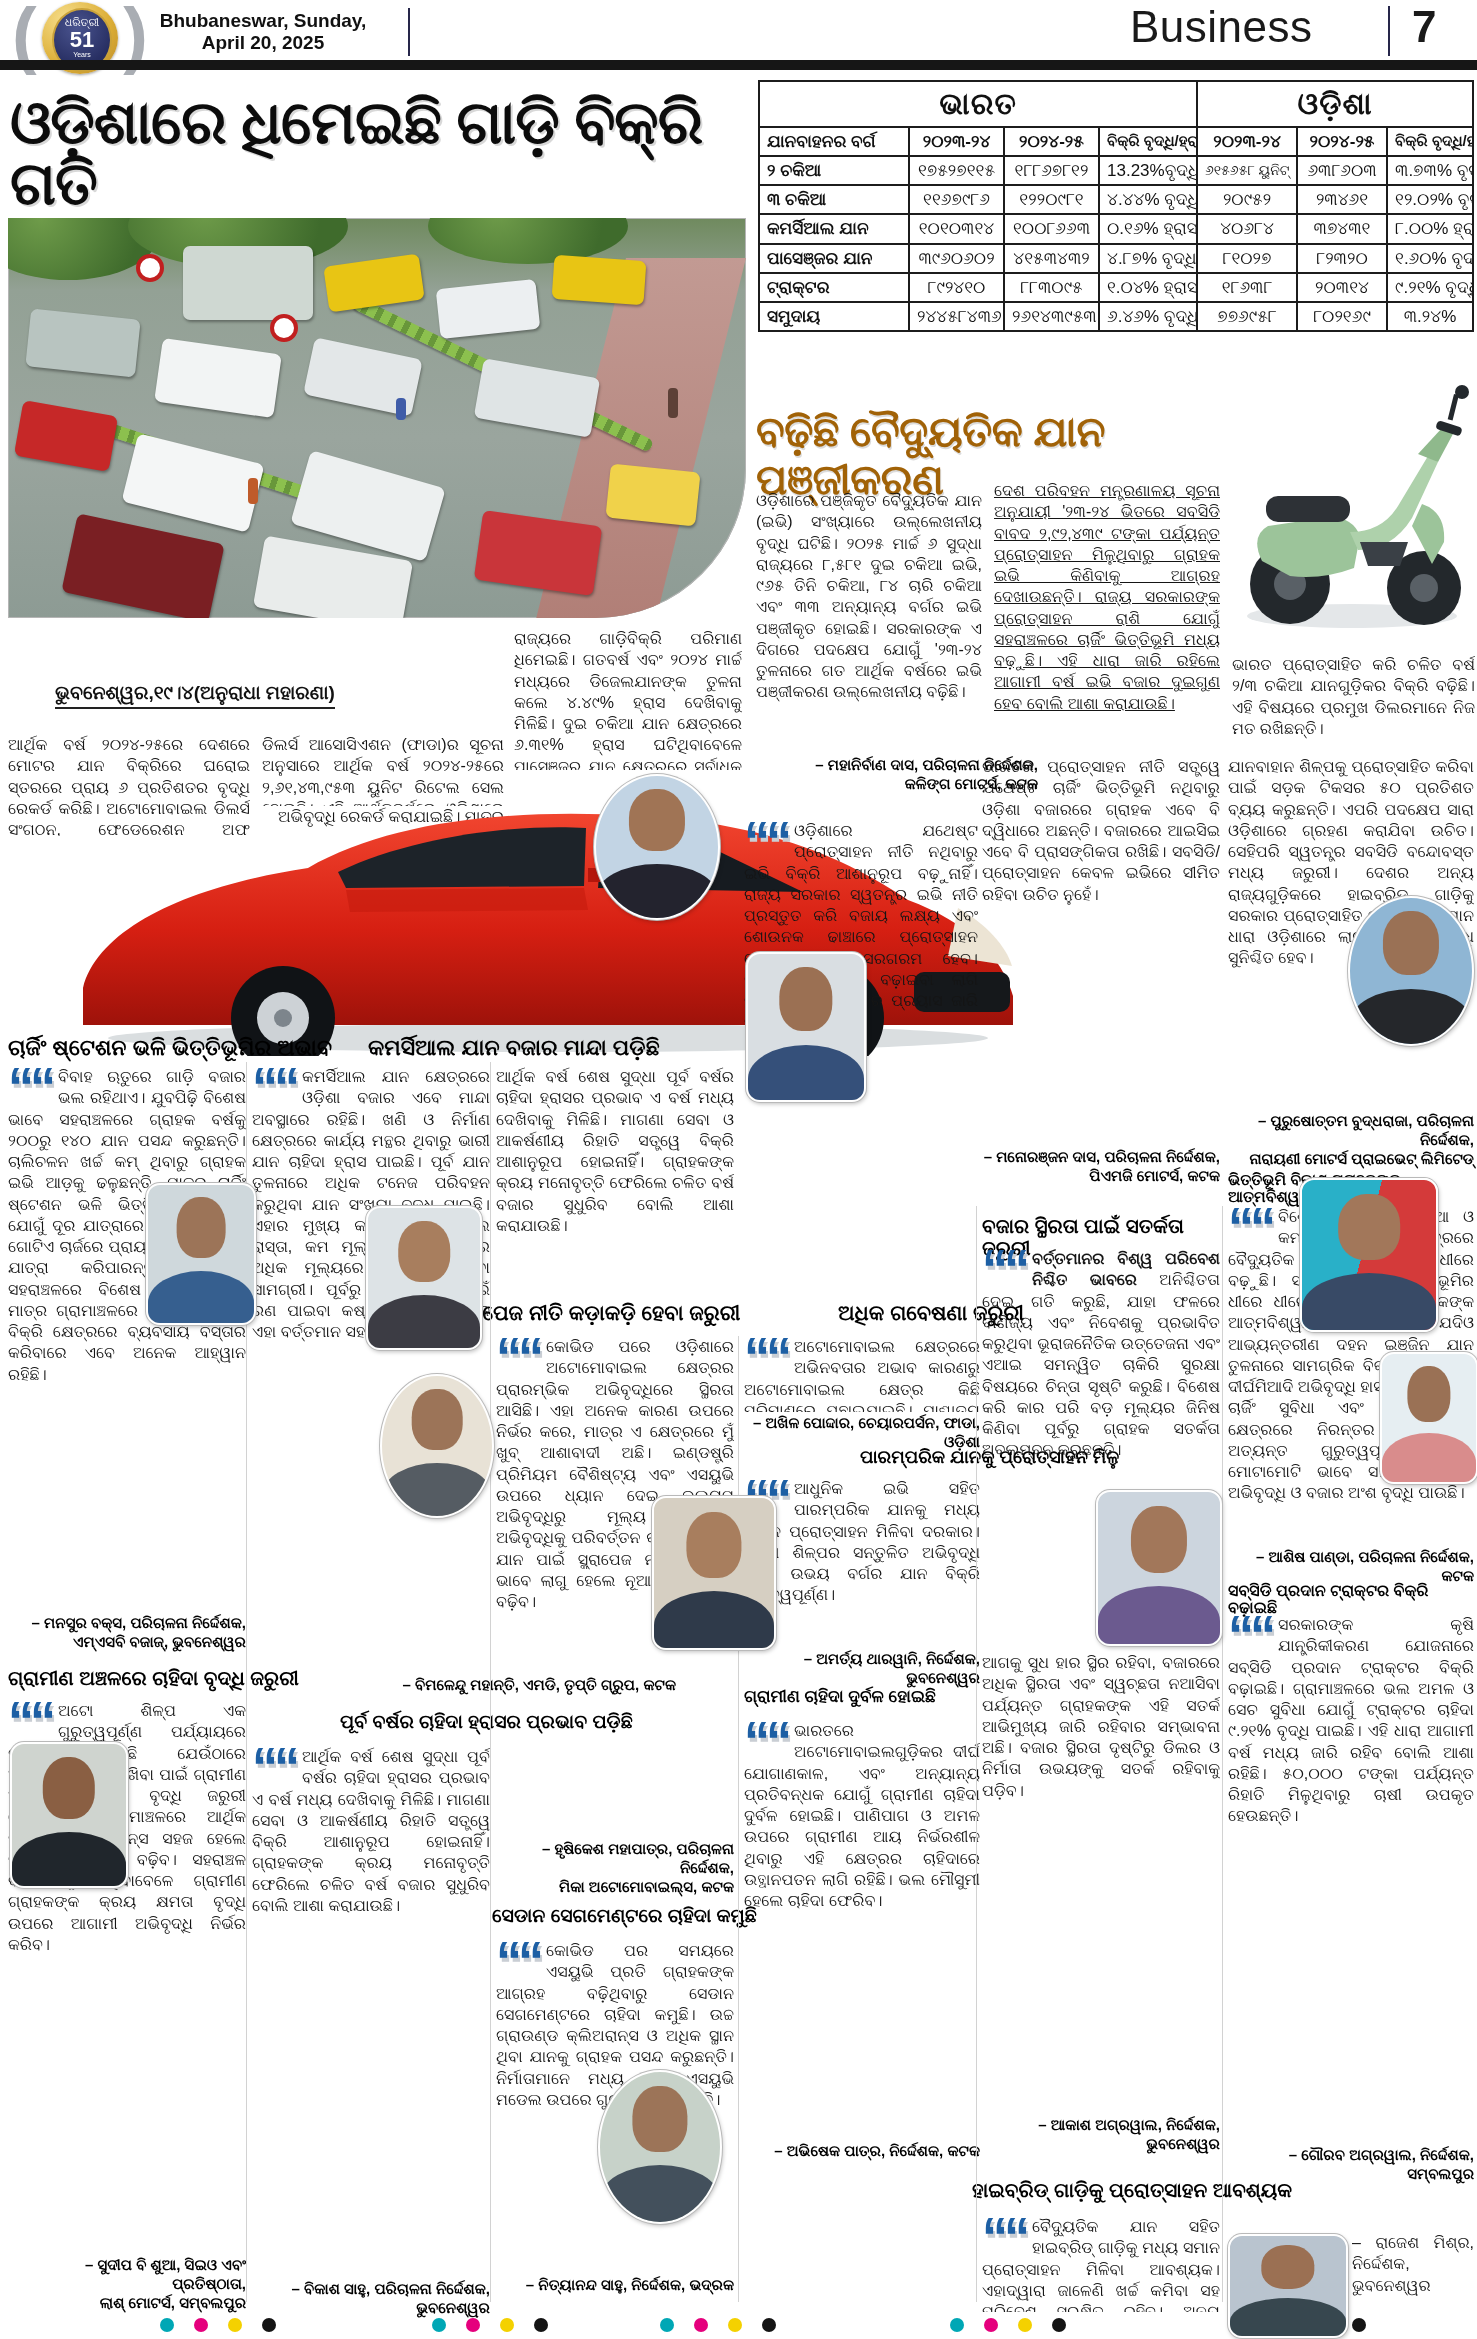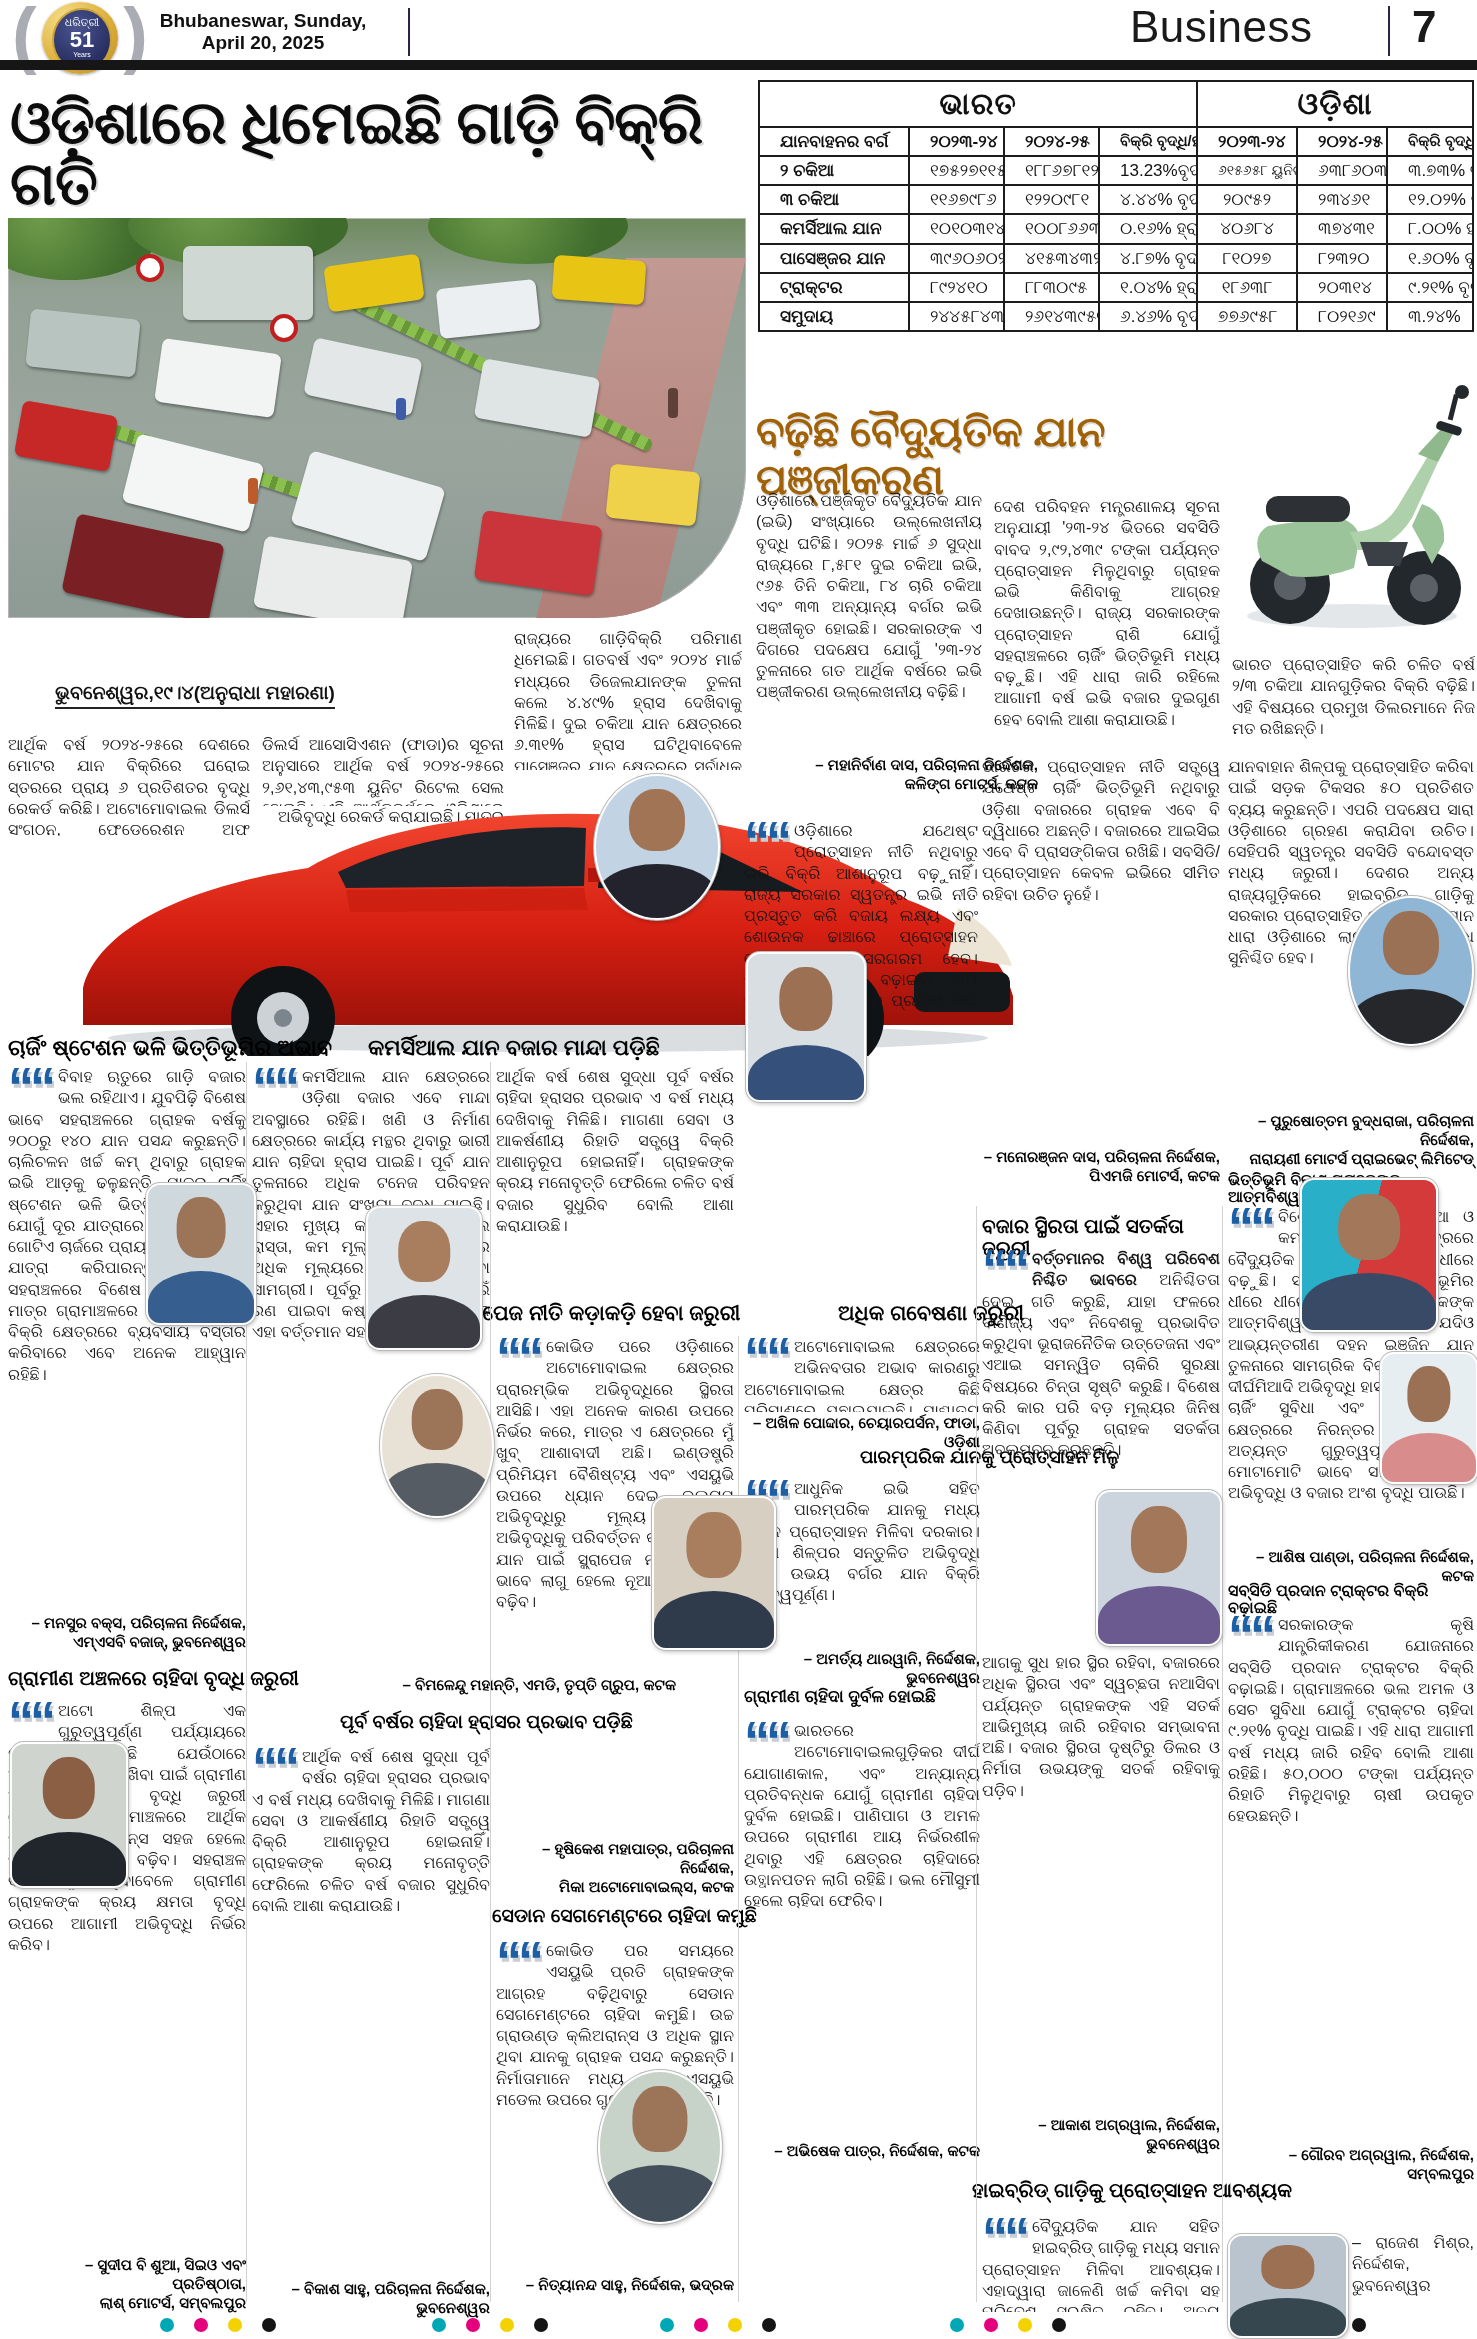--- a/index.html
+++ b/index.html
@@ -23,21 +23,21 @@
   #logo .wreath{position:absolute;left:14px;top:2px;width:76px;height:72px;border-radius:50%;
     background:radial-gradient(circle at 30% 25%,#f6dd8a,#dcae36 60%,#b8882a);box-shadow:0 1px 3px rgba(0,0,0,.4);}
   #logo .core{position:absolute;left:24px;top:8px;width:56px;height:60px;border-radius:50%;
     background:radial-gradient(circle at 40% 30%,#4a548f,#272e62 70%);border:2px solid #caa23a;
     color:#fff;text-align:center;}
   #logo .core .t1{font-size:11px;line-height:13px;margin-top:6px;}
   #logo .core .t2{font-size:22px;font-weight:bold;line-height:22px;}
   #logo .core .t3{font-size:7px;line-height:8px;}
   
   #vtable{border-collapse:collapse;width:714px;table-layout:fixed;background:#fff;}
-  #vtable td,#vtable th{border:2px solid #1c1c1c;padding:3px 20px;font-size:17px;line-height:1.25;
+  #vtable td,#vtable th{border:2px solid #1c1c1c;padding:3px 7px;font-size:17px;line-height:1.25;
      text-align:center;overflow:hidden;white-space:nowrap;}
   #vtable .grp{font-size:30px;font-weight:bold;letter-spacing:1px;border-bottom:2px solid #1c1c1c;}
   #vtable .hdr{font-weight:bold;font-size:17px;}
   #vtable .cat{text-align:left;font-weight:bold;}
   
   #main-headline{font-size:60px;font-weight:bold;color:#0c0c0c;line-height:1.02;letter-spacing:-1px;
      text-shadow:2px 2px 0 #d8d8d8;}
   #ev-headline{font-size:42px;font-weight:bold;color:#a16207;letter-spacing:-.5px;text-shadow:1px 2px 0 #dcdcdc;}
   .dateline{font-weight:bold;font-size:19px;border-bottom:2px solid #222;padding-bottom:4px;}
   
@@ -215,21 +215,21 @@
       <rect x="206" y="84" width="26" height="9" rx="4" fill="#23282c" transform="rotate(18 206 84)"></rect>
       <rect x="222" y="58" width="5" height="26" fill="#23282c" transform="rotate(14 222 58)"></rect>
       <circle cx="230" cy="56" r="7" fill="#23282c"></circle>
       <path d="M128,206 L176,206 L168,232 L136,232 Z" fill="#35autos" fill-opacity="0"></path>
       <path d="M128,206 L176,206 L168,230 L136,230 Z" fill="#3a4046"></path>
       <path d="M190,168 Q214,176 212,206 L200,228 Q188,204 180,190 Z" fill="#9cc49a"></path>
     </svg>
   </div>
 
   <div class="abs bodytext" style="left:756px;top:490px;width:226px;height:256px;">ଓଡ଼ିଶାରେ ପଞ୍ଜିକୃତ ବୈଦ୍ୟୁତିକ ଯାନ (ଇଭି) ସଂଖ୍ୟାରେ ଉଲ୍ଲେଖନୀୟ ବୃଦ୍ଧି ଘଟିଛି। ୨୦୨୫ ମାର୍ଚ୍ଚ ୬ ସୁଦ୍ଧା ରାଜ୍ୟରେ ୮,୫୮୧ ଦୁଇ ଚକିଆ ଇଭି, ୯୬୫ ତିନି ଚକିଆ, ୮୪ ଚାରି ଚକିଆ ଏବଂ ୩୩ ଅନ୍ୟାନ୍ୟ ବର୍ଗର ଇଭି ପଞ୍ଜୀକୃତ ହୋଇଛି। ସରକାରଙ୍କ ଏ ଦିଗରେ ପଦକ୍ଷେପ ଯୋଗୁଁ '୨୩-୨୪ ତୁଳନାରେ ଗତ ଆର୍ଥିକ ବର୍ଷରେ ଇଭି ପଞ୍ଜୀକରଣ ଉଲ୍ଲେଖନୀୟ ବଢ଼ିଛି।</div>
-  <div class="abs bodytext" style="left:994px;top:496px;width:226px;height:256px;">ଦେଶ ପରିବହନ ମନ୍ତ୍ରଣାଳୟ ସୂଚନା ଅନୁଯାୟୀ '୨୩-୨୪ ଭିତରେ ସବସିଡି ବାବଦ ୨,୯୨,୪୩୯ ଟଙ୍କା ପର୍ଯ୍ୟନ୍ତ ପ୍ରୋତ୍ସାହନ ମିଳୁଥିବାରୁ ଗ୍ରାହକ ଇଭି କିଣିବାକୁ ଆଗ୍ରହ ଦେଖାଉଛନ୍ତି। ରାଜ୍ୟ ସରକାରଙ୍କ ପ୍ରୋତ୍ସାହନ ରାଶି ଯୋଗୁଁ ସହରାଞ୍ଚଳରେ ଚାର୍ଜିଂ ଭିତ୍ତିଭୂମି ମଧ୍ୟ ବଢ଼ୁଛି। ଏହି ଧାରା ଜାରି ରହିଲେ ଆଗାମୀ ବର୍ଷ ଇଭି ବଜାର ଦୁଇଗୁଣ ହେବ ବୋଲି ଆଶା କରାଯାଉଛି।</div>
+  <div class="abs bodytext" style="left:994px;top:480px;width:226px;height:256px;text-decoration:underline;">ଦେଶ ପରିବହନ ମନ୍ତ୍ରଣାଳୟ ସୂଚନା ଅନୁଯାୟୀ '୨୩-୨୪ ଭିତରେ ସବସିଡି ବାବଦ ୨,୯୨,୪୩୯ ଟଙ୍କା ପର୍ଯ୍ୟନ୍ତ ପ୍ରୋତ୍ସାହନ ମିଳୁଥିବାରୁ ଗ୍ରାହକ ଇଭି କିଣିବାକୁ ଆଗ୍ରହ ଦେଖାଉଛନ୍ତି। ରାଜ୍ୟ ସରକାରଙ୍କ ପ୍ରୋତ୍ସାହନ ରାଶି ଯୋଗୁଁ ସହରାଞ୍ଚଳରେ ଚାର୍ଜିଂ ଭିତ୍ତିଭୂମି ମଧ୍ୟ ବଢ଼ୁଛି। ଏହି ଧାରା ଜାରି ରହିଲେ ଆଗାମୀ ବର୍ଷ ଇଭି ବଜାର ଦୁଇଗୁଣ ହେବ ବୋଲି ଆଶା କରାଯାଉଛି।</div>
   <div class="abs bodytext" style="left:1232px;top:654px;width:243px;height:92px;">ଭାରତ ପ୍ରୋତ୍ସାହିତ କରି ଚଳିତ ବର୍ଷ ୨/୩ ଚକିଆ ଯାନଗୁଡ଼ିକର ବିକ୍ରି ବଢ଼ିଛି। ଏହି ବିଷୟରେ ପ୍ରମୁଖ ଡିଲରମାନେ ନିଜ ମତ ରଖିଛନ୍ତି।</div>
 
   <div class="abs" style="left:55px;top:682px;">
     <span class="dateline">ଭୁବନେଶ୍ୱର,୧୯।୪(ଅନୁରାଧା ମହାରଣା)</span>
   </div>
   <div class="abs bodytext" style="left:8px;top:734px;width:242px;height:102px;">ଆର୍ଥିକ ବର୍ଷ ୨୦୨୪-୨୫ରେ ଦେଶରେ ମୋଟର ଯାନ ବିକ୍ରିରେ ଘରୋଇ ସ୍ତରରେ ପ୍ରାୟ ୬ ପ୍ରତିଶତର ବୃଦ୍ଧି ରେକର୍ଡ କରିଛି। ଅଟୋମୋବାଇଲ ଡିଲର୍ସ ସଂଗଠନ, ଫେଡେରେଶନ ଅଫ ଅଟୋମୋବାଇଲ</div>
   <div class="abs bodytext" style="left:262px;top:734px;width:242px;height:72px;">ଡିଲର୍ସ ଆସୋସିଏଶନ (ଫାଡା)ର ସୂଚନା ଅନୁସାରେ ଆର୍ଥିକ ବର୍ଷ ୨୦୨୪-୨୫ରେ ୨,୬୧,୪୩,୯୫୩ ୟୁନିଟ ରିଟେଲ ସେଲ ହୋଇଛି। ଏହି ଆର୍ଥିକବର୍ଷରେ ଓଡ଼ିଶାରେ ୮,୦୨,୧୬୯ ୟୁନିଟ୍ ରିଟେଲ ସେଲ ସହ ୨.୨୫</div>
   <div class="abs" style="left:262px;top:806px;width:242px;">
     <div class="bodytext" style="text-align:right;">ଅଭିବୃଦ୍ଧି ରେକର୍ଡ କରାଯାଇଛି। ମାତ୍ର ଚଳିତବର୍ଷ</div>
     <div class="bodytext" style="text-align:right;">ମାର୍ଚ୍ଚମାସରେ ରିଟେଲ</div>

